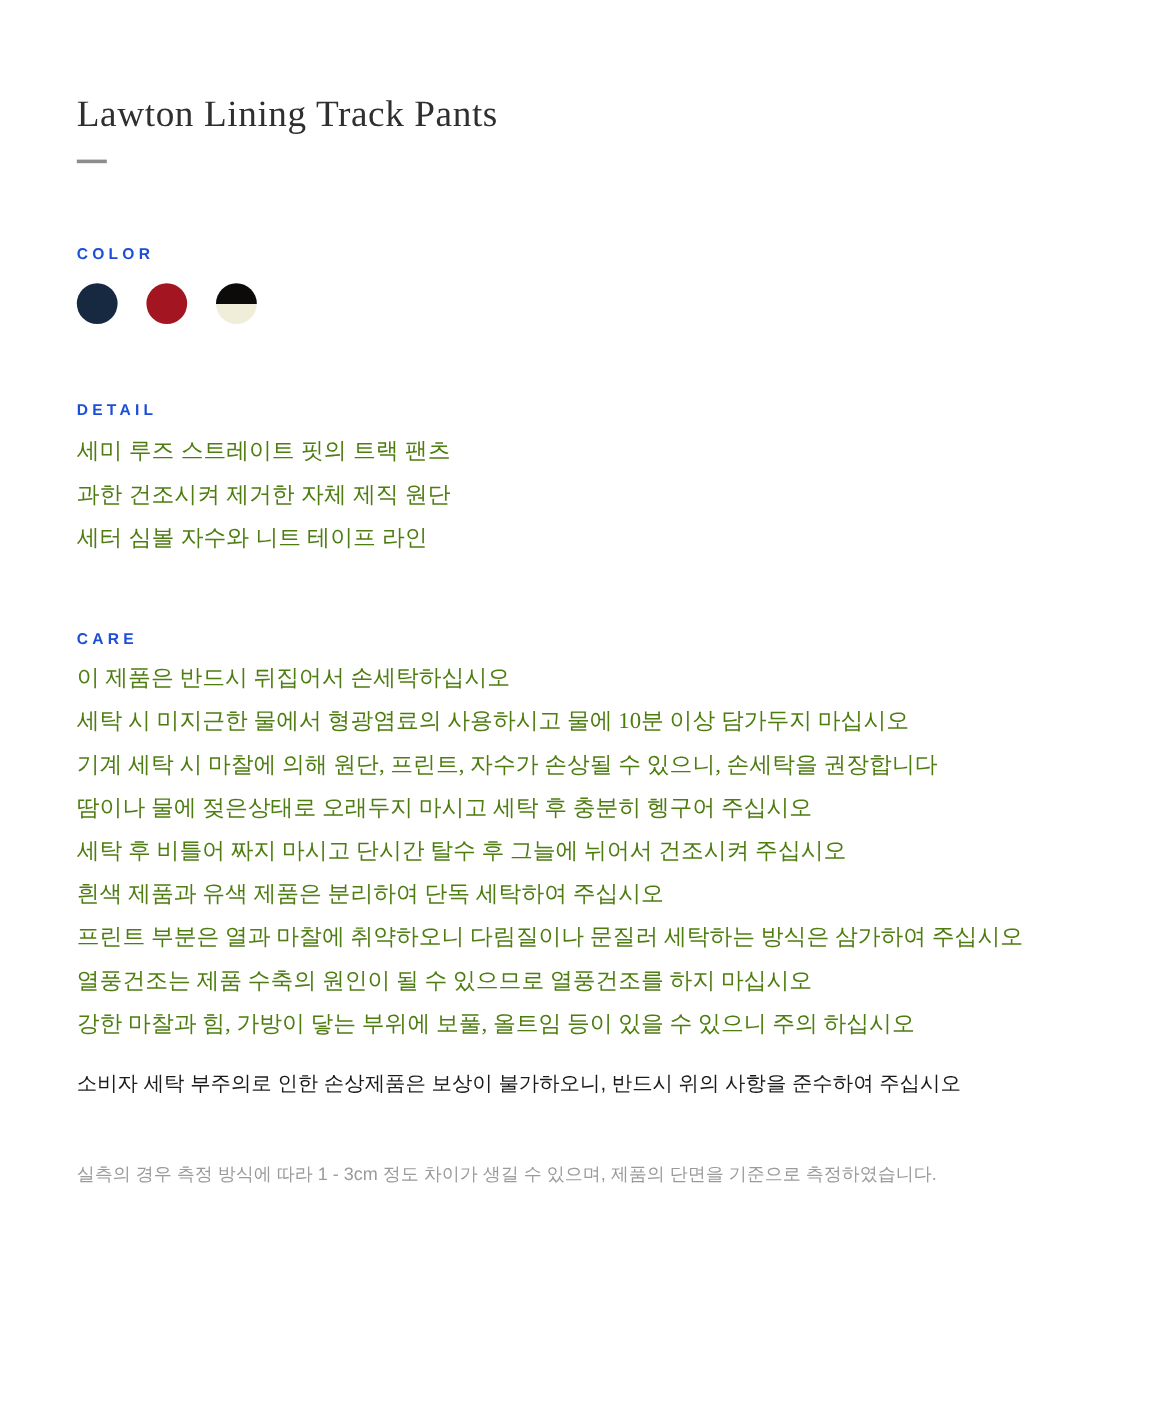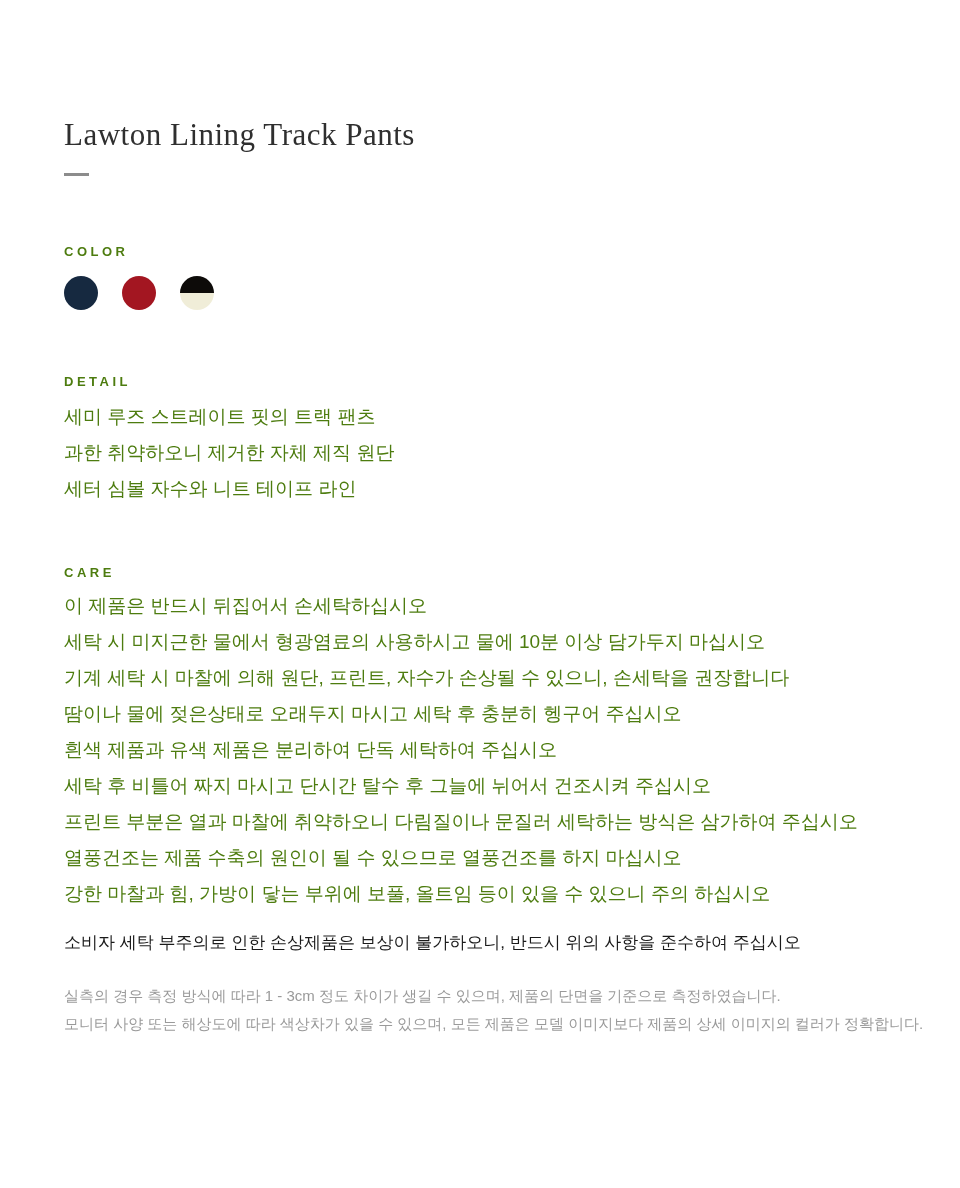--- a/index.html
+++ b/index.html
@@ -9,41 +9,41 @@
     font-family: "Liberation Sans", "DejaVu Sans", sans-serif;
   }
   body {
     height: 1188px;
     overflow: hidden;
   }
   .page {
     width: 815px;
     height: 1188px;
     background: #ffffff;
-    padding: 116px 64px 0 64px;
+    padding: 76px 64px 0 64px;
   }
   .product-title {
     font-family: "Liberation Serif", "DejaVu Serif", serif;
     font-weight: 400;
     font-size: 31px;
     line-height: 1.2;
     color: #2f2f2f;
     letter-spacing: 0.5px;
   }
   .title-dash {
     width: 25px;
     height: 3px;
     background: #8c8c8c;
     margin-top: 20px;
   }
   .section-label {
     font-size: 13px;
     font-weight: 700;
     letter-spacing: 3.5px;
-    color: #4d7c0f;
+    color: #1d4ed8;
   }
   .color-section { margin-top: 68px; }
   .swatch-row {
     margin-top: 17px;
     display: flex;
     gap: 24px;
     align-items: center;
   }
   .swatch {
     width: 34px;
@@ -52,30 +52,30 @@
   }
   .detail-section { margin-top: 64px; }
   .body-lines { margin-top: 10px; }
   .body-line {
     font-size: 19px;
     line-height: 36px;
     color: #4d7c0f;
     white-space: nowrap;
   }
   .care-section { margin-top: 58px; }
-  .care-lines { margin-top: 8px; }
+  .care-lines { margin-top: 8px; font-family: Liberation Serif, serif; }
   .care-warning {
     margin-top: 18px;
     font-size: 17px;
     font-weight: 400;
     line-height: 26px;
     color: #1a1a1a;
     white-space: nowrap;
   }
-  .care-notes { margin-top: 26px; }
+  .care-notes { margin-top: 49px; }
   .care-note {
     font-size: 15px;
     line-height: 28px;
     color: #9a9a9a;
     white-space: nowrap;
   }
 </style>
 </head>
 <body>
 
@@ -90,38 +90,37 @@
       <div class="swatch" style="background: rgb(22, 41, 64);"></div>
       <div class="swatch" style="background: rgb(163, 22, 33);"></div>
       <div class="swatch" style="background: linear-gradient(rgb(13, 11, 9) 0px, rgb(13, 11, 9) 50%, rgb(240, 237, 216) 50%, rgb(240, 237, 216) 100%);"></div>
     </div>
   </div>
 
   <div class="detail-section">
     <div class="section-label">DETAIL</div>
     <div class="body-lines">
       <p class="body-line">세미 루즈 스트레이트 핏의 트랙 팬츠</p>
-      <p class="body-line">과한 취약하오니 제거한 자체 제직 원단</p>
+      <p class="body-line">과한 건조시켜 제거한 자체 제직 원단</p>
       <p class="body-line">세터 심볼 자수와 니트 테이프 라인</p>
     </div>
   </div>
 
   <div class="care-section">
     <div class="section-label">CARE</div>
     <div class="body-lines care-lines">
       <p class="body-line">이 제품은 반드시 뒤집어서 손세탁하십시오</p>
       <p class="body-line">세탁 시 미지근한 물에서 형광염료의 사용하시고 물에 10분 이상 담가두지 마십시오</p>
       <p class="body-line">기계 세탁 시 마찰에 의해 원단, 프린트, 자수가 손상될 수 있으니, 손세탁을 권장합니다</p>
       <p class="body-line">땀이나 물에 젖은상태로 오래두지 마시고 세탁 후 충분히 헹구어 주십시오</p>
+      <p class="body-line">세탁 후 비틀어 짜지 마시고 단시간 탈수 후 그늘에 뉘어서 건조시켜 주십시오</p>
       <p class="body-line">흰색 제품과 유색 제품은 분리하여 단독 세탁하여 주십시오</p>
-      <p class="body-line">세탁 후 비틀어 짜지 마시고 단시간 탈수 후 그늘에 뉘어서 건조시켜 주십시오</p>
       <p class="body-line">프린트 부분은 열과 마찰에 취약하오니 다림질이나 문질러 세탁하는 방식은 삼가하여 주십시오</p>
       <p class="body-line">열풍건조는 제품 수축의 원인이 될 수 있으므로 열풍건조를 하지 마십시오</p>
       <p class="body-line">강한 마찰과 힘, 가방이 닿는 부위에 보풀, 올트임 등이 있을 수 있으니 주의 하십시오</p>
     </div>
     <p class="care-warning">소비자 세탁 부주의로 인한 손상제품은 보상이 불가하오니, 반드시 위의 사항을 준수하여 주십시오</p>
     <div class="care-notes">
       <p class="care-note">실측의 경우 측정 방식에 따라 1 - 3cm 정도 차이가 생길 수 있으며, 제품의 단면을 기준으로 측정하였습니다.</p>
-      <p class="care-note">모니터 사양 또는 해상도에 따라 색상차가 있을 수 있으며, 모든 제품은 모델 이미지보다 제품의 상세 이미지의 컬러가 정확합니다.</p>
     </div>
   </div>
 
 </div>
 
 </body></html>

